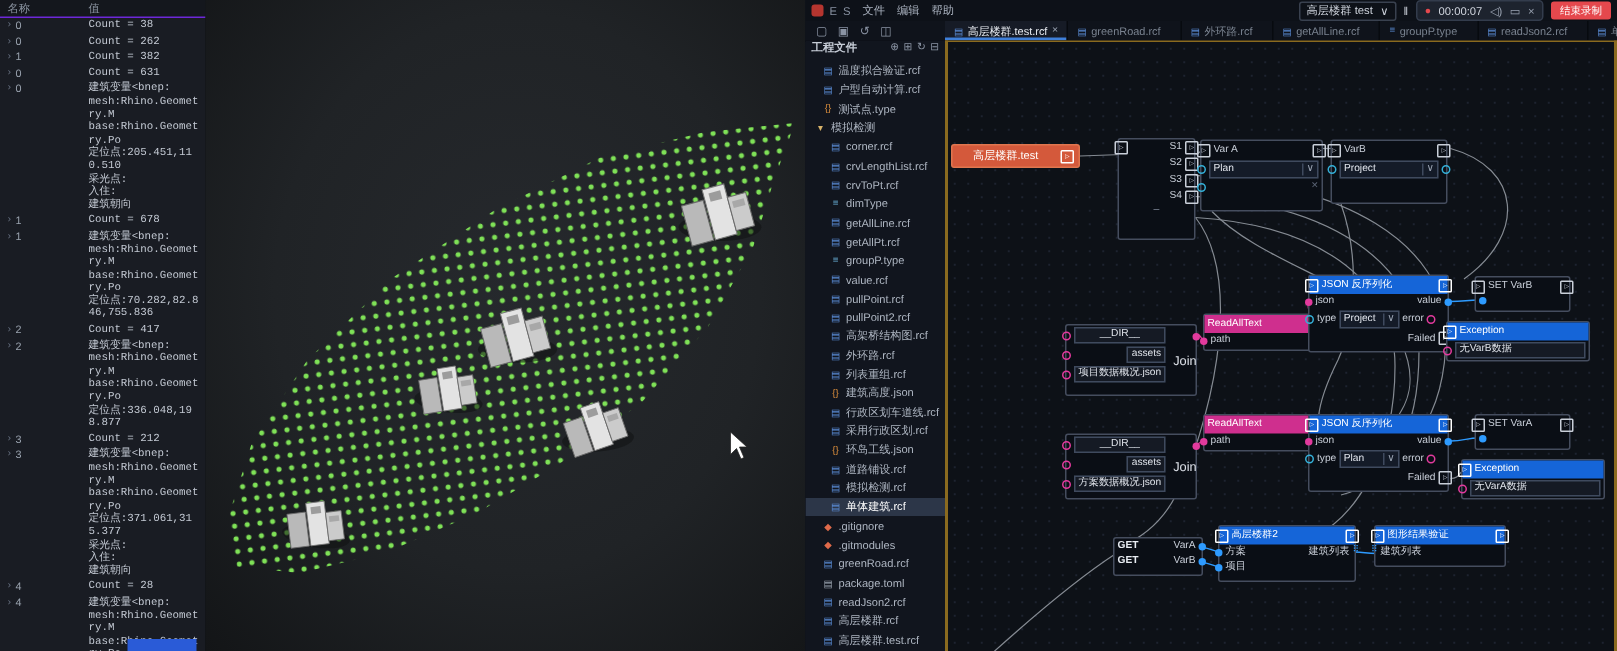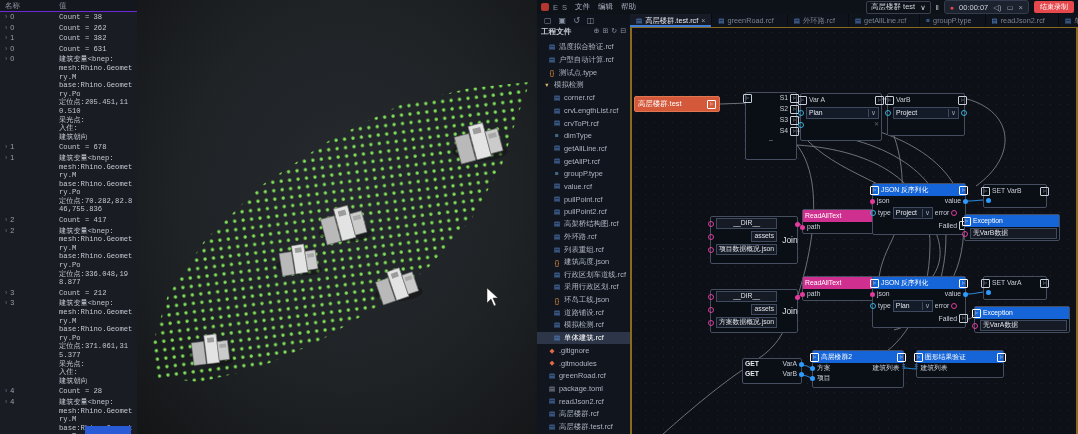--- a/index.html
+++ b/index.html
@@ -76,21 +76,21 @@
   .dot.m{background:#e23a9d;}
   .ring{width:4px;height:4px;border-radius:50%;background:transparent;flex:none;}
   .ring.m{border:1px solid #e23a9d;}
   .ring.b{border:1px solid #35b0d8;}
   .hangL{margin-left:-5px;}
   .hangR{margin-right:-5px;}
   .spacer{flex:1;}
   .nsel{background:#141b28;border:1px solid #3f4a5e;display:flex;align-items:center;justify-content:space-between;gap:3px;padding:0 2px;flex:1;height:10px;color:#e3e7ee;}
   .nsel .dd{border-left:1px solid #3f4a5e;padding-left:2px;color:#9aa3b2;}
   .nfield{background:#151a24;border:1px solid #3f4a5e;padding:0 2px;height:9px;display:flex;align-items:center;white-space:nowrap;overflow:hidden;color:#dfe3ea;}
-  .node.entry{background:#d4593b;border-color:#e0764f;color:#fff;display:flex;align-items:center;gap:4px;padding:0 3px;font-size:7.4px;}
+  .node.entry{background:#d4593b;border-color:#e0764f;color:#fff;display:flex;align-items:center;gap:4px;padding:0 3px;font-size:7.4px;text-align:center;}
   .entry .t{flex:1;white-space:nowrap;}
   .minus{color:#8a93a3;text-align:center;font-size:7px;line-height:6px;}
   .gridgl{color:#2e9bff;font-size:6px;flex:none;}
   .kw{color:#e8ecf2;font-weight:bold;}
   .pin-ic{color:#5a6374;font-size:6px;}
   .join-lab{font-size:8.5px;color:#dfe3ea;align-self:center;padding:0 3px;}
 </style>
 </head>
 <body>
 

